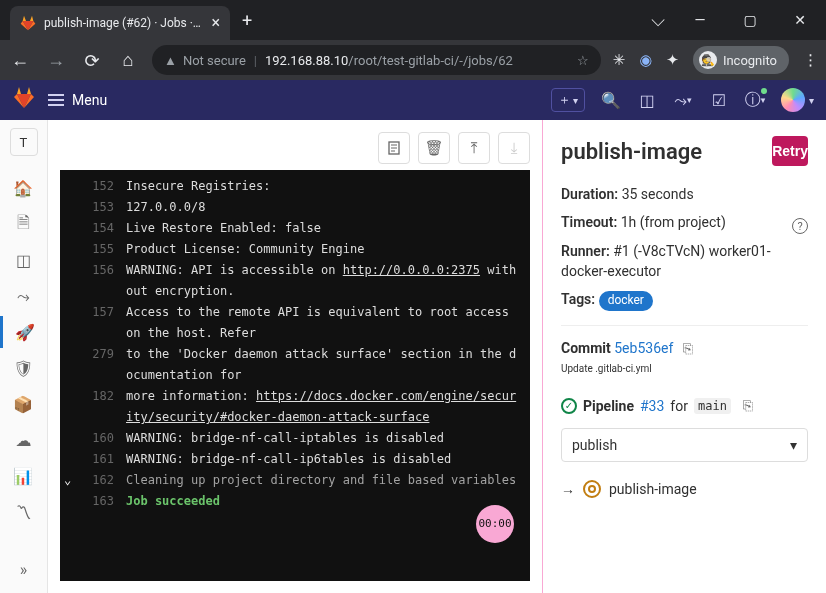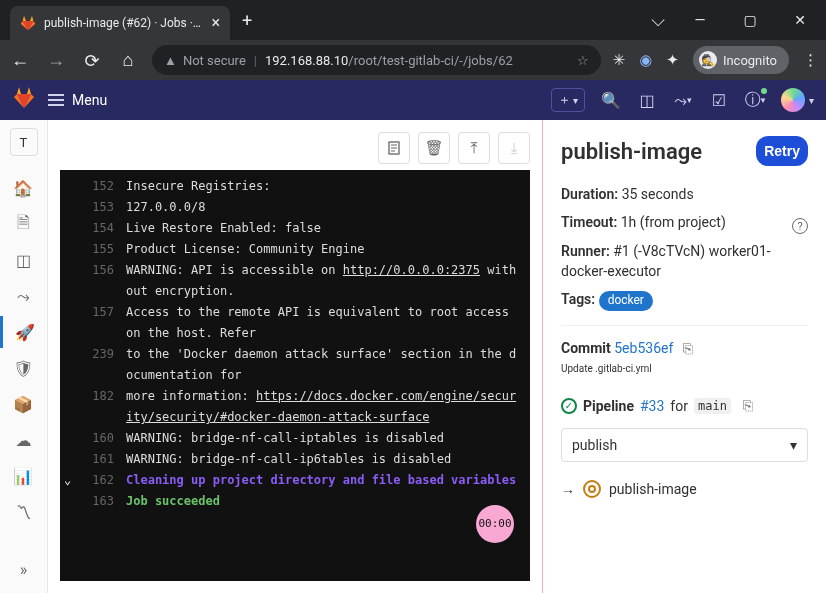--- a/index.html
+++ b/index.html
@@ -38,28 +38,28 @@
     .main { flex:1; display:flex; overflow:hidden; }
     .job-log { flex:1; display:flex; flex-direction:column; padding:12px; min-width:0; }
     .log-toolbar { display:flex; justify-content:flex-end; gap:8px; margin-bottom:6px; }
     .log-tb-btn { width:32px; height:32px; border:1px solid #ddd; border-radius:4px; display:flex; align-items:center; justify-content:center; color:#666; background:#fff; font-size:15px; }
     .log-tb-btn.disabled { color:#ccc; }
     .log-box { flex:1; background:#111; color:#ccc; font-family:ui-monospace,Menlo,Consolas,monospace; font-size:12px; overflow:auto; padding:6px 0 12px 0; position:relative; line-height:1.75; }
     .log-line { display:flex; padding:0 10px 0 18px; }
     .ln { color:#666; width:36px; text-align:right; flex-shrink:0; margin-right:12px; }
     .lt { flex:1; word-break:break-all; color:#ddd; }
     .lt .u { text-decoration:underline; }
-    .lt.section { color:#8b5cf6;font-weight:bold; }
+    .lt.section { color:#a3a3a3; }
     .lt.success { color:#6bc46b; font-weight:bold; }
     .chev { position:absolute; left:4px; color:#fff; }
     .timer { position:absolute; right:16px; bottom:38px; width:38px; height:38px; border-radius:50%; background:#f9a8d4; color:#111; display:flex; align-items:center; justify-content:center; font-size:11px; font-family:monospace; }
     .sidebar { width:284px; border-left:1px solid #f9a8d4; padding:16px 18px; overflow:auto; font-size:14px; color:#303030; }
     .sb-head { display:flex; align-items:center; justify-content:space-between; margin-bottom:18px; }
     .sb-title { font-size:22px; font-weight:600; }
-    .retry-btn { background:#1d4ed8; color:#fff; border:none; border-radius:12px; padding:7px 8px; font-size:14px; font-weight:600; }
+    .retry-btn { background:#be185d; color:#fff; border:none; border-radius:4px; padding:7px 0; font-size:14px; font-weight:600; }
     .meta p { margin-bottom:8px; line-height:1.45; }
     .meta strong { font-weight:600; }
     .tag { background:#1f75cb; color:#fff; border-radius:10px; padding:1px 9px; font-size:12px; display:inline-block; }
     .hr { border:none; border-top:1px solid #eee; margin:14px 0; }
     .commit { margin-bottom:6px; }
     .commit a { color:#1f75cb; text-decoration:none;margin-top:9px; }
     .copy-ic { color:#666; margin-left:6px; font-size:13px; }
     .commit-msg { color:#333; font-size:10px; }
     .pipe-row { display:flex; align-items:center; gap:6px; margin-bottom:14px; margin-top:24px; }
     .status-ic { width:16px; height:16px; border:2px solid #108548; border-radius:50%; display:flex; align-items:center; justify-content:center; color:#108548; font-size:10px; }
@@ -212,21 +212,21 @@
           </div>
           <div class="log-line">
             <span class="ln">156</span>
             <span class="lt">WARNING: API is accessible on <span class="u">http://0.0.0.0:2375</span> without encryption.</span>
           </div>
           <div class="log-line">
             <span class="ln">157</span>
             <span class="lt">         Access to the remote API is equivalent to root access on the host. Refer</span>
           </div>
           <div class="log-line">
-            <span class="ln">239</span>
+            <span class="ln">279</span>
             <span class="lt">         to the 'Docker daemon attack surface' section in the documentation for</span>
           </div>
           <div class="log-line">
             <span class="ln">182</span>
             <span class="lt">         more information: <span class="u">https://docs.docker.com/engine/security/security/#docker-daemon-attack-surface</span></span>
           </div>
           <div class="log-line">
             <span class="ln">160</span>
             <span class="lt">WARNING: bridge-nf-call-iptables is disabled</span>
           </div>

